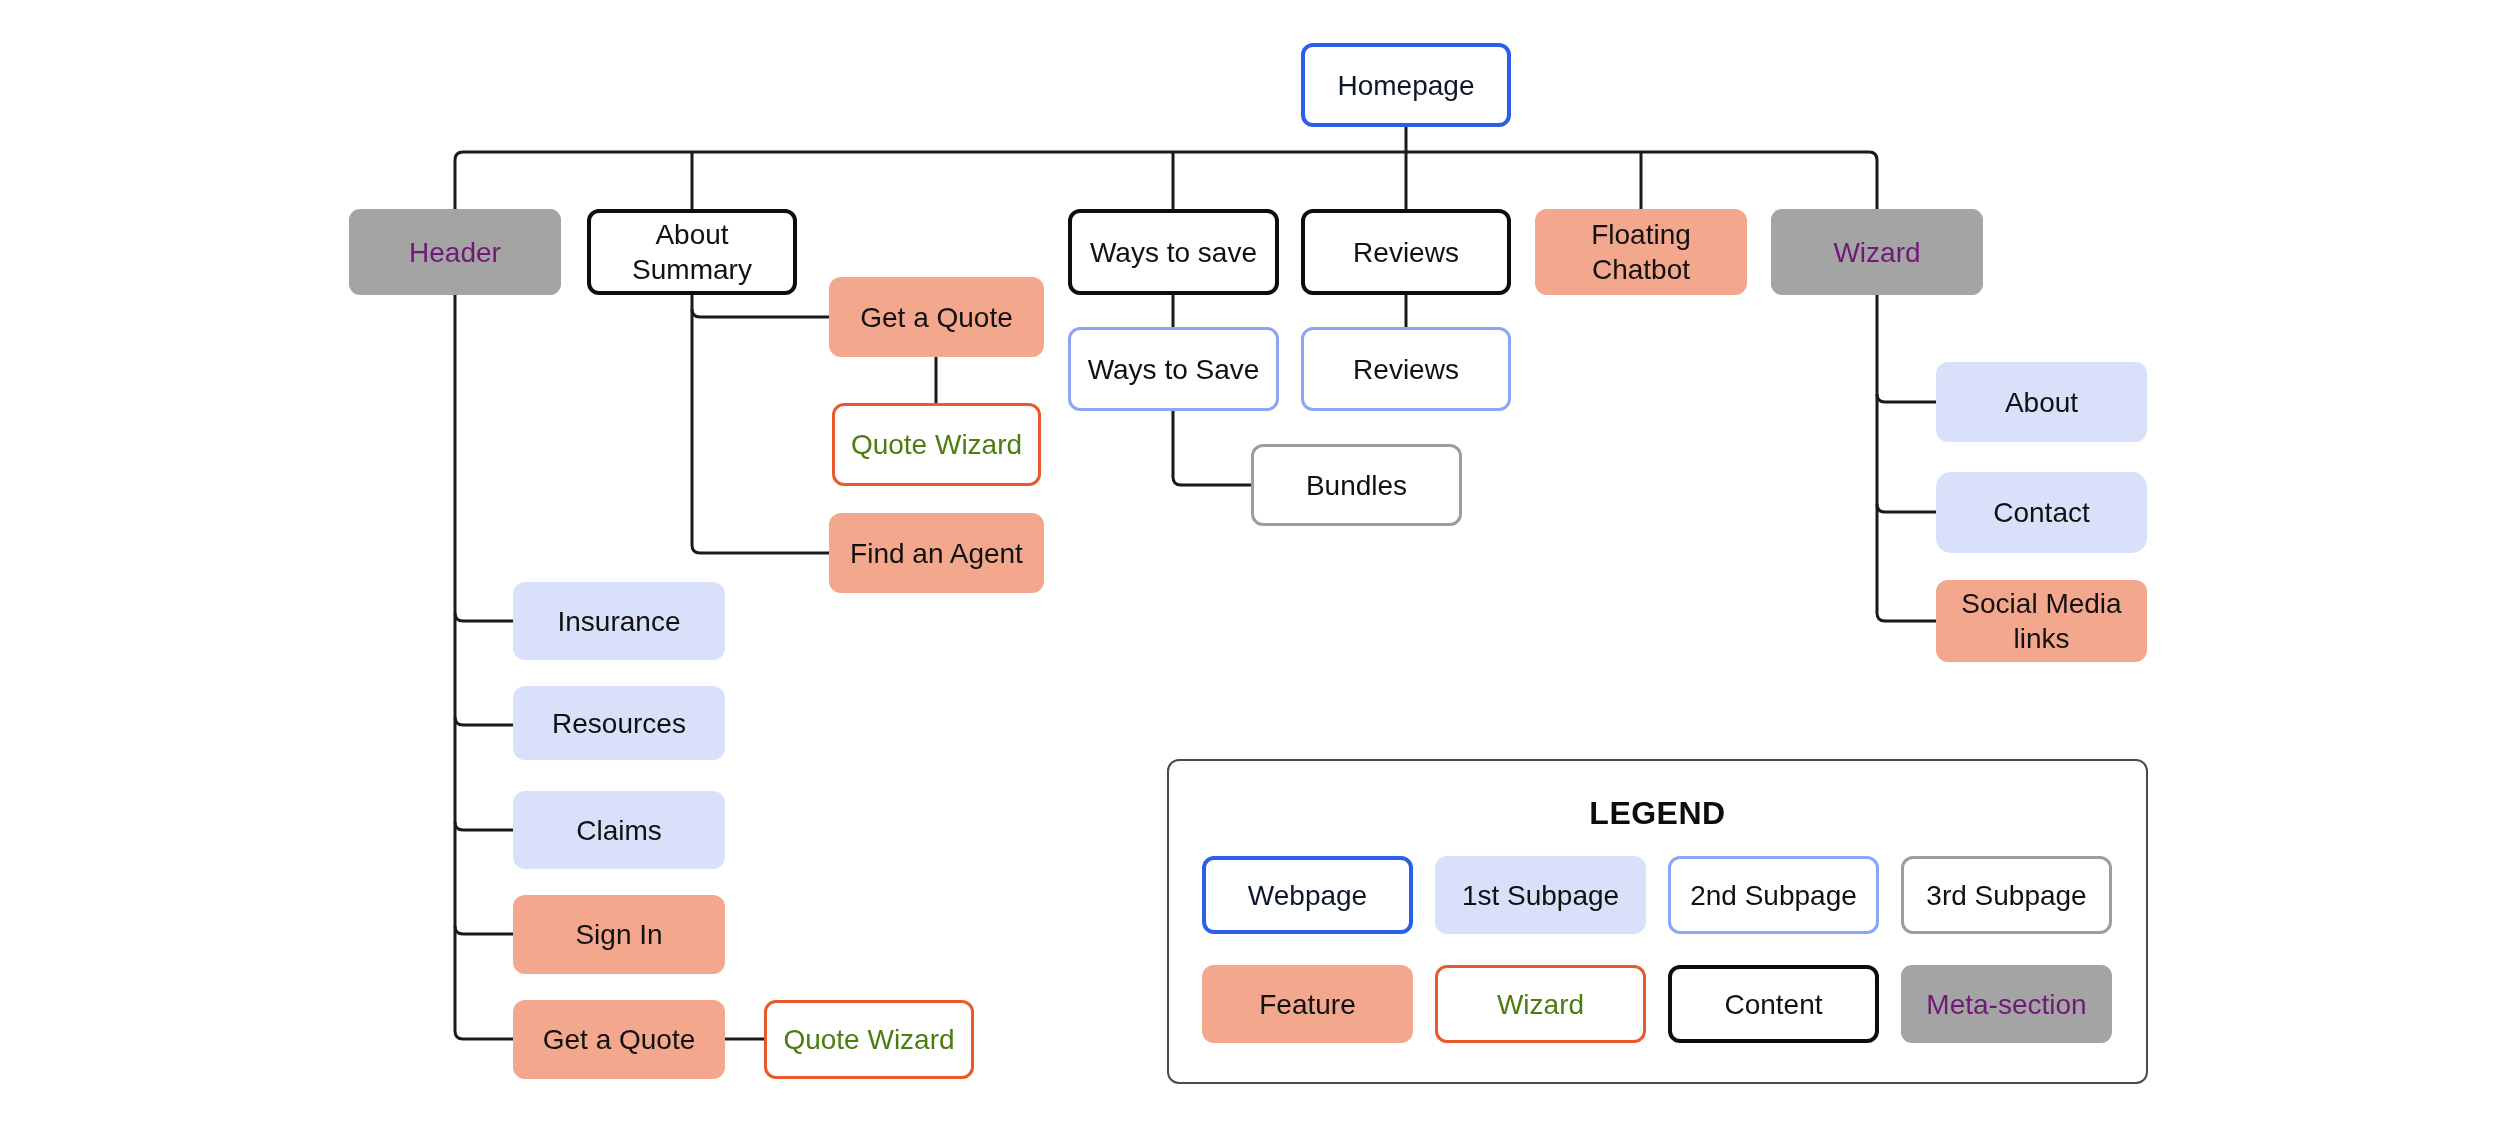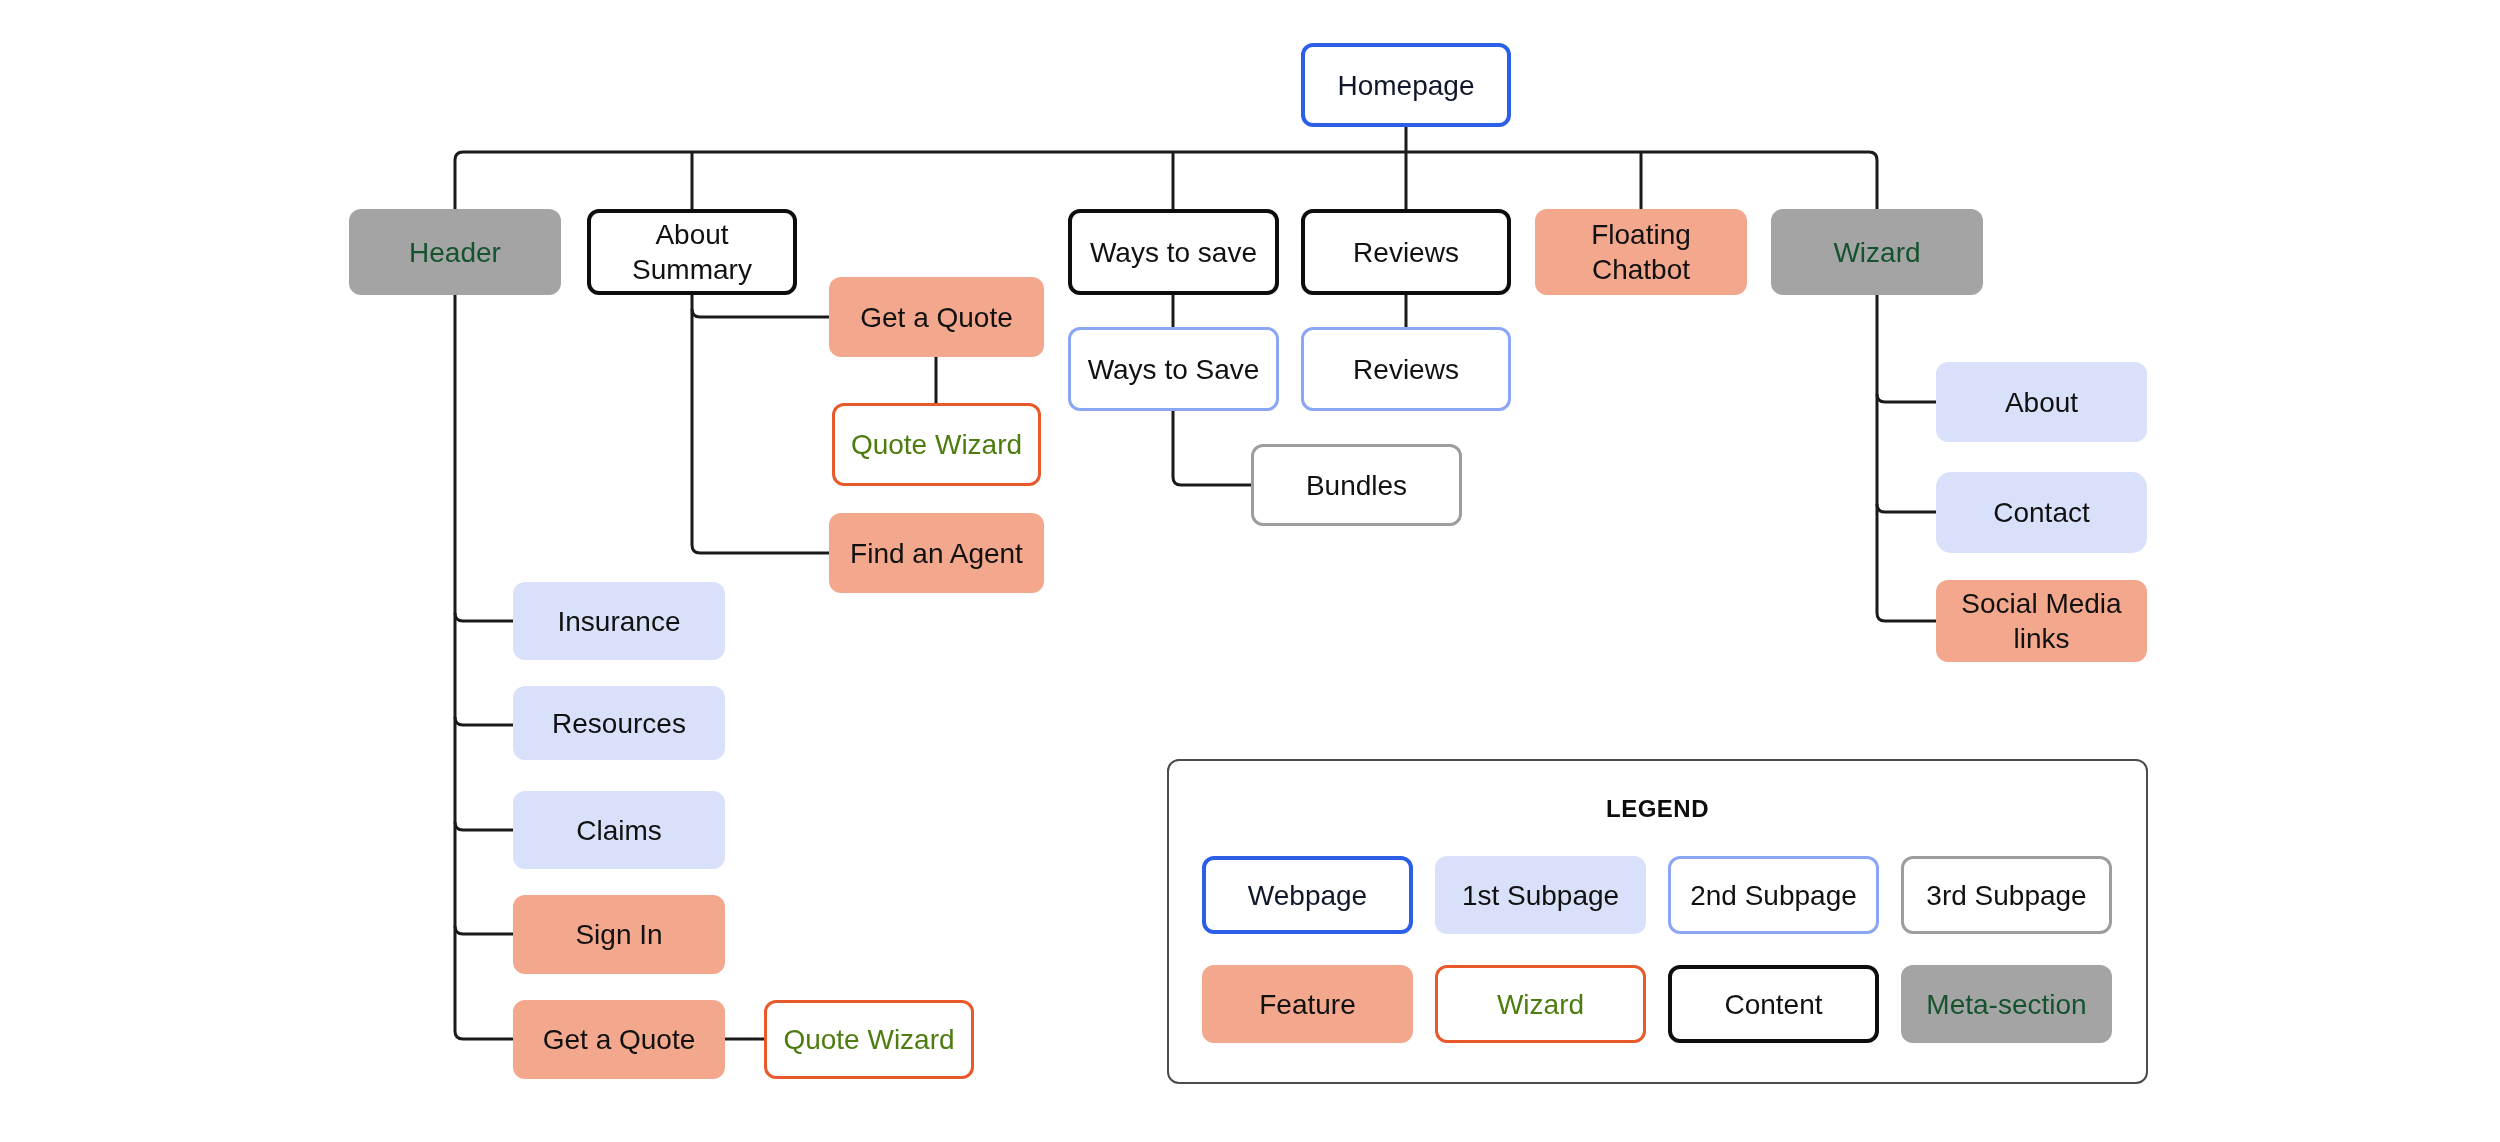--- a/index.html
+++ b/index.html
@@ -15,28 +15,28 @@
     text-align:center;border-radius:12px;font-size:28px;line-height:1.25;
     white-space:pre-line;box-sizing:border-box;background:#ffffff;color:#111111;
   }
   .node.webpage{border:4px solid #2c5fe8;color:#0f172a;}
   .node.subpage1{background:#d9e1fa;}
   .node.subpage2{border:3px solid #8ba6f4;}
   .node.subpage3{border:3.5px solid #9d9d9d;}
   .node.feature{background:#f3a78c;}
   .node.wizard{border:3.5px solid #e8592c;color:#4d7c0f;}
   .node.content{border:4px solid #0d0d0d;}
-  .node.meta{background:#a4a4a4;color:#14532d;}
+  .node.meta{background:#a4a4a4;color:#701a75;border-radius:11px;}
   #legend-box{
     position:absolute;border:2px solid #4b4b4b;border-radius:12px;background:#ffffff;
     box-sizing:border-box;
   }
   #legend-title{
     position:absolute;width:100%;text-align:center;top:34px;
-    font-weight:700;font-size:24px;color:#0d0d0d;letter-spacing:.5px;
+    font-weight:700;font-size:32px;color:#0d0d0d;letter-spacing:.5px;
   }
 </style>
 </head>
 <body>
 
 <div id="canvas">
   <svg id="edges" viewBox="0 0 2500 1142">
       <path d="M 1406 127 L 1406 209"></path>
       <path d="M 455 209 L 455 160 Q 455 152 463 152 L 1869 152 Q 1877 152 1877 160 L 1877 209"></path>
       <path d="M 692 152 L 692 209"></path>

